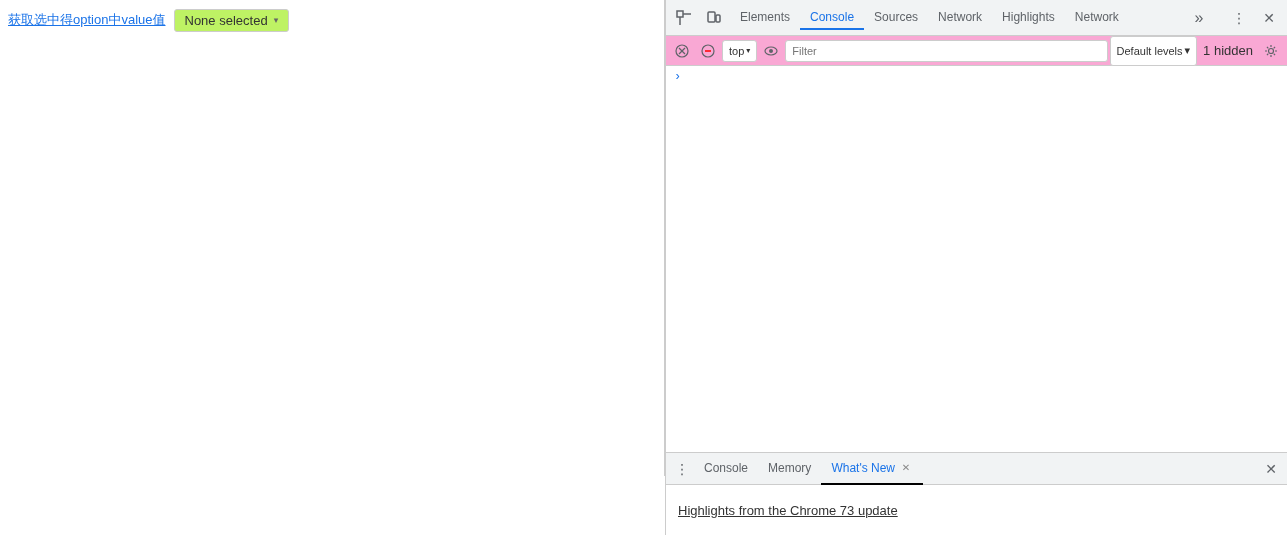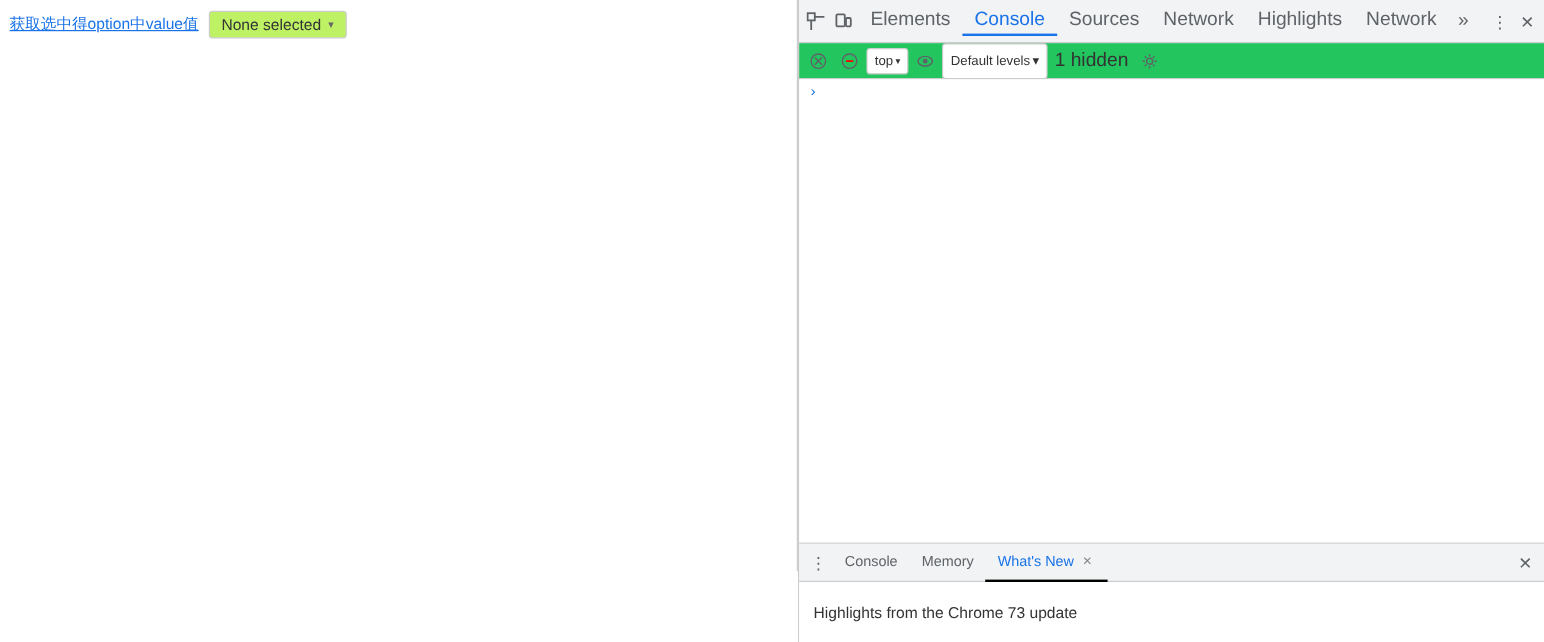--- a/index.html
+++ b/index.html
@@ -98,21 +98,21 @@
       align-items: center;
       flex: 1;
       gap: 0;
     }
 
     .devtools-tab {
       padding: 0 10px;
       height: 24px;
       display: flex;
       align-items: center;
-      font-size: 16px;
+      font-size: 12px;
       color: #5f6368;
       cursor: pointer;
       border-bottom: 2px solid transparent;
       white-space: nowrap;
     }
     .devtools-tab.active {
       color: #1a73e8;
       border-bottom: 2px solid #1a73e8;
     }
 
@@ -138,21 +138,21 @@
       cursor: pointer;
       color: #5f6368;
       font-size: 14px;
       border-radius: 3px;
     }
 
     
     .console-toolbar {
       display: flex;
       align-items: center;
-      background: #22c55e;
+      background: #f9a8d4;
       height: 30px;
       padding: 0 4px;
       border-bottom: 1px solid #ccc;
       gap: 2px;
     }
 
     .console-icon-btn {
       width: 24px;
       height: 24px;
       display: flex;
@@ -212,21 +212,21 @@
       height: 22px;
       border: 1px solid #ccc;
       border-radius: 3px;
       background: #fff;
       cursor: pointer;
       font-size: 11px;
       color: #333;
     }
 
     .hidden-badge {
-      font-size: 16px;
+      font-size: 13px;
       color: #333;
       padding: 0 4px;
     }
 
     .settings-btn {
       width: 24px;
       height: 24px;
       display: flex;
       align-items: center;
       justify-content: center;
@@ -332,20 +332,21 @@
     }
 
     .drawer-content {
       background: #fff;
       padding: 8px 12px;
       font-size: 13px;
       color: #333;
       height: 50px;
       display: flex;
       align-items: center;
+      text-decoration: underline;
     }
   </style>
 </head>
 <body>
 
 <div class="webpage-panel">
   <div class="webpage-toolbar">
     <span class="webpage-label">获取选中得option中value值</span>
     <button class="dropdown-btn">
       <span>None selected</span>
@@ -418,20 +419,21 @@
       <span class="caret">▾</span>
     </div>
 
     <div class="eye-btn">
       <svg width="14" height="10" viewBox="0 0 14 10" fill="none">
         <ellipse cx="7" cy="5" rx="6" ry="4" stroke="#5f6368" stroke-width="1.2" fill="none"></ellipse>
         <circle cx="7" cy="5" r="2" fill="#5f6368"></circle>
       </svg>
     </div>
 
+    <input class="filter-input" placeholder="Filter" style="">
 
     <div class="levels-selector">
       <span>Default levels</span>
       <span class="caret">▾</span>
     </div>
 
     <span class="hidden-badge">1 hidden</span>
 
     <div class="settings-btn">
       <svg width="14" height="14" viewBox="0 0 14 14" fill="none">

